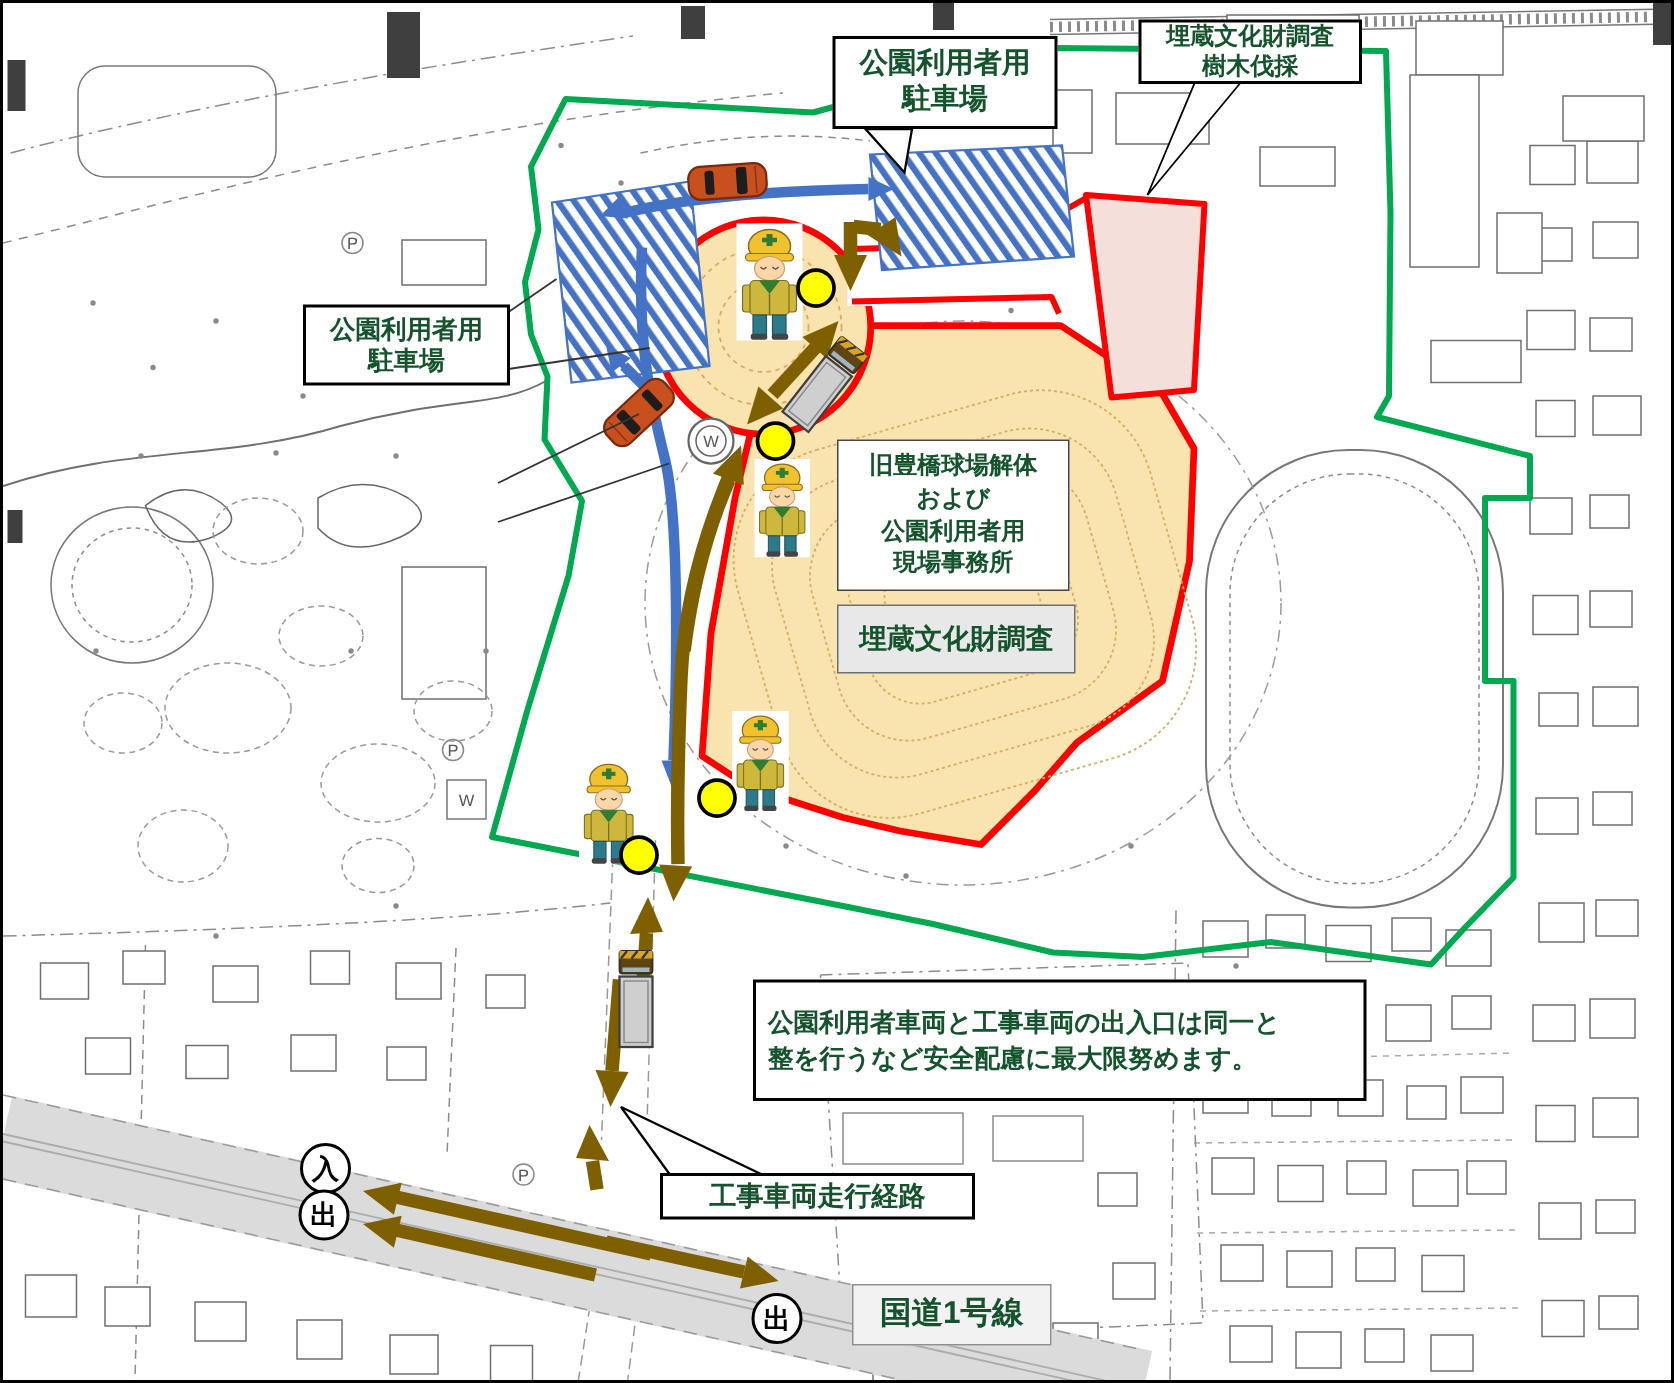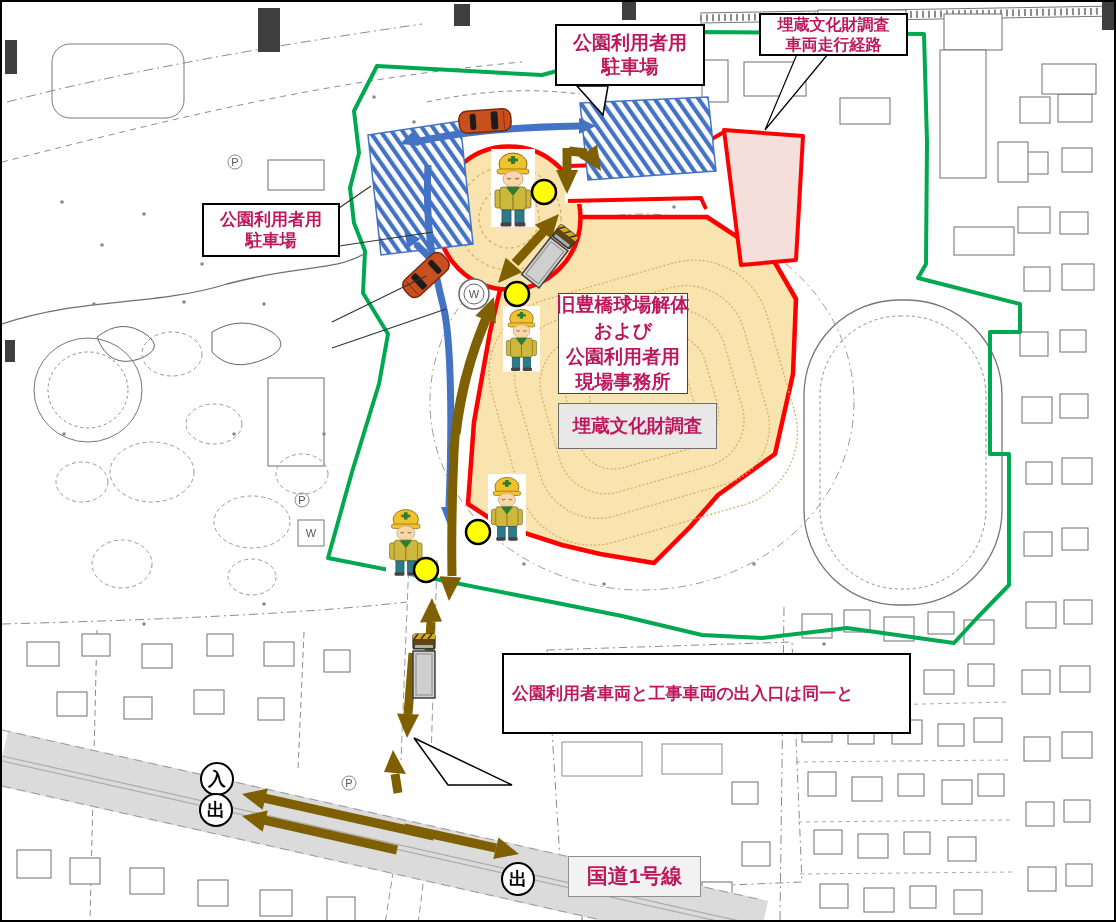--- a/index.html
+++ b/index.html
@@ -1,18 +1,18 @@
 <!DOCTYPE html>
 <html><head>
 <meta charset="utf-8">
 <style>
   html,body{margin:0;padding:0;background:#e8e8e8;}
   #stage{position:relative;width:1116px;height:922px;background:#ffffff;border:2px solid #000;box-sizing:border-box;overflow:hidden;font-family:"Liberation Sans","DejaVu Sans",sans-serif;}
   #map-svg{position:absolute;left:0;top:0;}
-  .lbl{position:absolute;background:#fff;border:2px solid #000;display:flex;flex-direction:column;align-items:center;justify-content:center;text-align:center;font-weight:bold;color:#be185d;line-height:1.25;box-sizing:border-box;z-index:20;}
+  .lbl{position:absolute;background:#fff;border:2px solid #000;display:flex;flex-direction:column;align-items:center;justify-content:center;text-align:center;font-weight:bold;color:#14532d;line-height:1.25;box-sizing:border-box;z-index:20;}
   .lbl div{white-space:nowrap;}
   .thinb{border-width:1.5px;border-color:#444;}
   .grayb{background:#e9e8e8;border:1.5px solid #6f6f6f;}
   .roadb{background:#f2f2f2;border:1.5px solid #8f8f8f;}
   .office{background:transparent;border:none;}
   .noteb{align-items:flex-start;text-align:left;padding:18px 8px;line-height:1.4;}
   .gate{position:absolute;width:34px;height:34px;border-radius:50%;border:2.5px solid #000;background:#fff;display:flex;align-items:center;justify-content:center;font-size:18px;font-weight:bold;color:#000;box-sizing:border-box;z-index:22;}
 </style>
 </head>
 <body>
@@ -359,45 +359,49 @@
   </g>
 </svg>
 
 <div class="lbl" style="left:553px;top:22px;width:150px;height:62px;font-size:19px;">
   <div>公園利用者用</div>
   <div>駐車場</div>
 </div>
 
 <div class="lbl" style="left:757px;top:11px;width:149px;height:43px;font-size:16px;">
   <div>埋蔵文化財調査</div>
-  <div>車両走行経路</div>
+  <div>樹木伐採</div>
 </div>
 
 
 <div class="lbl" style="left:200px;top:201px;width:138px;height:54px;font-size:17px;">
   <div>公園利用者用</div>
   <div>駐車場</div>
 </div>
 
 
-<div class="lbl thinb" style="left:556px;top:291px;width:130px;height:101px;font-size:19px;line-height:1.35;">
+<div class="lbl thinb" style="left:556px;top:291px;width:155px;height:101px;font-size:16px;line-height:1.35;">
   <div>旧豊橋球場解体</div>
   <div>および</div>
   <div>公園利用者用</div>
   <div>現場事務所</div>
 </div>
 
 <div class="lbl grayb" style="left:556px;top:401px;width:159px;height:46px;font-size:18.5px;">
   <div>埋蔵文化財調査</div>
 </div>
 
 <div class="lbl noteb" style="left:500px;top:651px;width:409px;height:81px;font-size:17px;">
   <div>公園利用者車両と工事車両の出入口は同一と</div>
-</div>
-
+  <div>整を行うなど安全配慮に最大限努めます。</div>
+</div>
+
+<div class="lbl" style="left:438px;top:780px;width:210px;height:31px;font-size:18px;">
+  <div>工事車両走行経路</div>
+</div>
 
 <div class="lbl roadb" style="left:566px;top:854px;width:133px;height:41px;font-size:21px;align-items:center;">
   <div>国道1号線</div>
 </div>
 
 <div class="gate" style="left:198px;top:760px;">
       <span>入</span>
     </div>
 <div class="gate" style="left:197px;top:791px;">
       <span>出</span>

